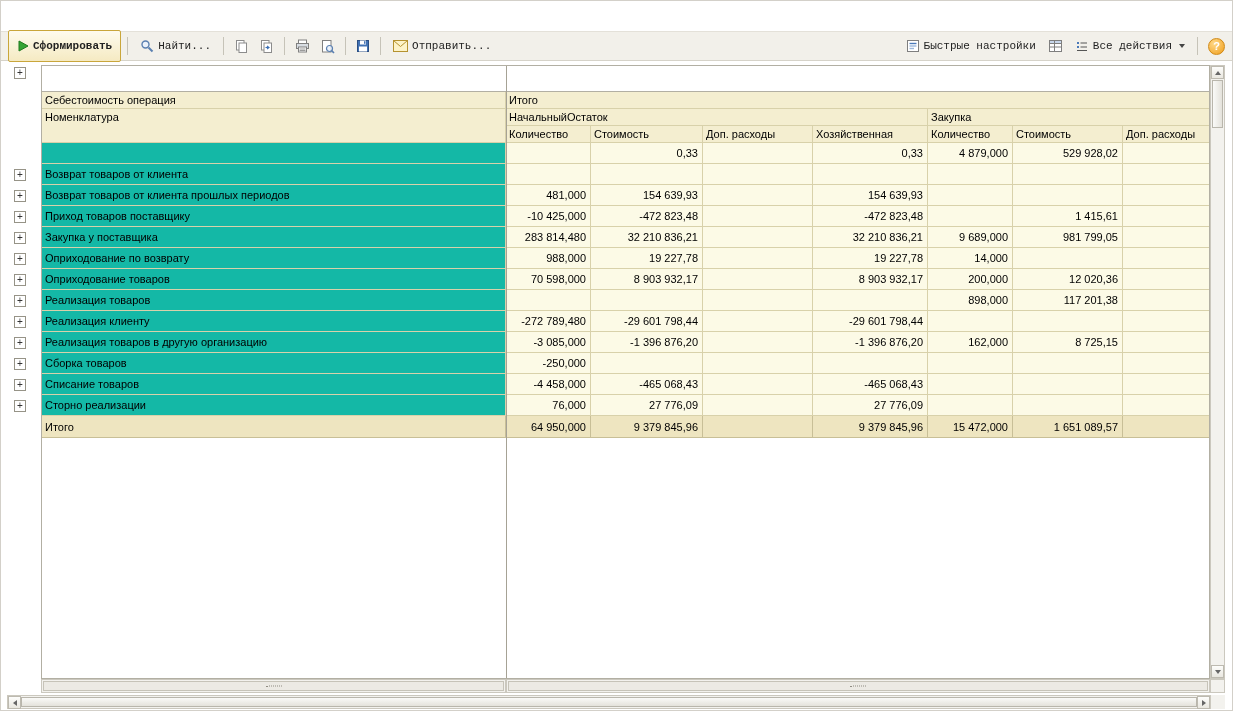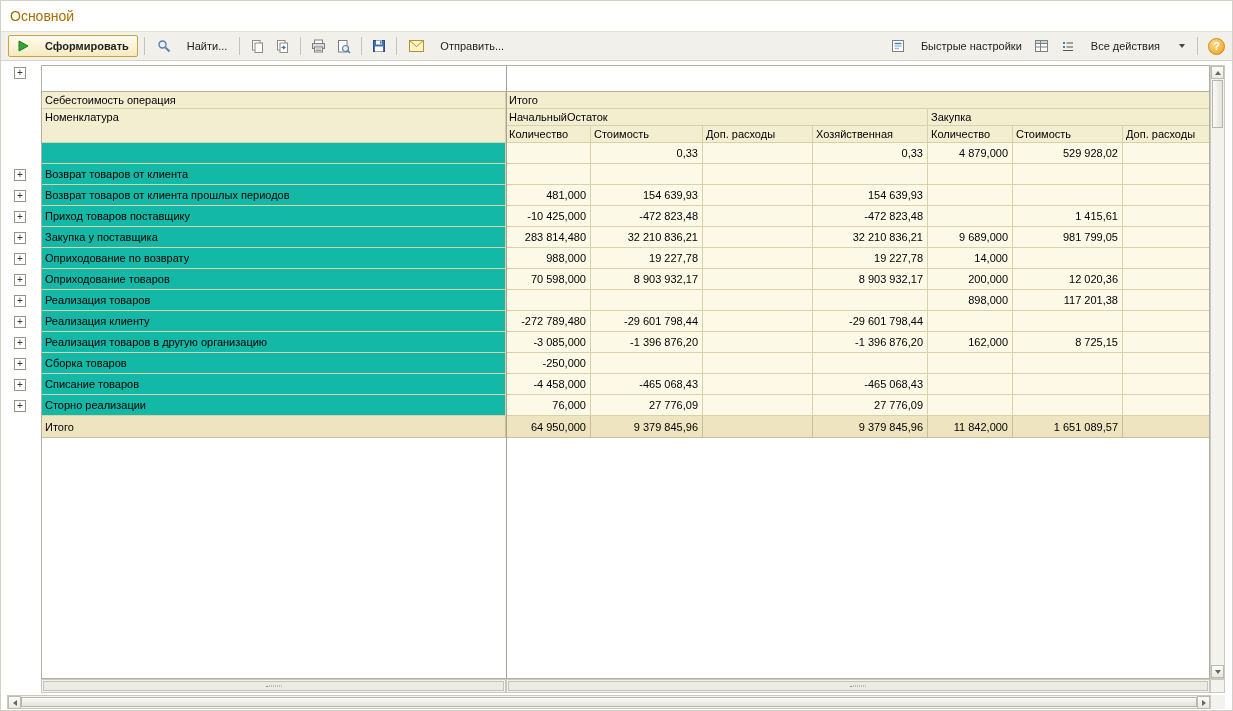--- a/index.html
+++ b/index.html
@@ -8,21 +8,21 @@
   button { font:inherit; background:none; border:none; cursor:pointer; }
 
   #window { position:relative; width:1233px; height:711px; background:#fff; border:1px solid #D3D0C9; overflow:hidden; }
 
   
   .title-bar { position:absolute; left:0; top:0; right:0; height:30px; background:#fff; display:flex; align-items:center; padding-left:9px; }
   .form-title { font-size:14px; color:#A86E00; }
 
   
   .toolbar { position:absolute; left:0; top:30px; right:0; height:30px; background:#F2F0EA; border-top:1px solid #E4E1D9; border-bottom:1px solid #D6D3C9; display:flex; align-items:center; padding:0 7px; gap:2px; }
-  .tbtn { display:inline-flex; align-items:center; gap:16px; height:22px; padding:0 5px; border:1px solid transparent; border-radius:2px; color:#222; }
+  .tbtn { display:inline-flex; align-items:center; gap:4px; height:32px; padding:0 5px; border:1px solid transparent; border-radius:2px; color:#222;font-family:Liberation Mono, monospace; }
   .tbtn.primary { border:1px solid #C9A63B; background:linear-gradient(#FEFBEE,#F5EAC2); font-weight:bold; padding:0 8px; }
   .tbtn.icon-only { padding:0 3px; }
   .tsep { width:1px; height:18px; background:#C6C3B8; margin:0 4px; flex:none; }
   .spacer-flex { flex:1; }
   .icn { display:inline-flex; align-items:center; }
   .caret { width:0; height:0; border-left:3px solid transparent; border-right:3px solid transparent; border-top:4px solid #444; margin-left:3px; }
   .help-btn { width:17px; height:17px; border-radius:50%; background:radial-gradient(circle at 35% 30%, #FFD98A, #F09E1A); border:1px solid #D08916; color:#fff; font-weight:bold; font-size:11px; display:flex; align-items:center; justify-content:center; margin-left:4px; }
 
   
   .grid-viewport { position:absolute; left:40px; top:64px; width:1169px; height:614px; background:#fff; border:1px solid #B2AFA3; overflow:hidden; }
@@ -58,23 +58,20 @@
   .bscroll { position:absolute; left:6px; top:694px; width:1204px; height:14px; background:#F3F2EE; border:1px solid #CBC8BE; }
   .bthumb { position:absolute; top:1px; bottom:1px; left:13px; right:13px; background:linear-gradient(#FAFAF8,#E4E2DB); border:1px solid #B9B6AC; }
   .scroll-corner { position:absolute; left:1209px; top:678px; width:15px; height:14px; background:#F3F2EE; border:1px solid #CBC8BE; }
   .scroll-corner2 { position:absolute; left:1210px; top:694px; width:14px; height:14px; background:#F3F2EE; }
 </style>
 </head>
 <body>
 
 <div id="window">
 
-  <div class="title-bar">
-    <span class="form-title">Основной</span>
-  </div>
 
   <div class="toolbar">
     <button class="tbtn primary">
       <span class="icn">
           <svg width="12" height="12" viewBox="0 0 12 12">
             <polygon points="2,1 11,6 2,11" fill="#36A436" stroke="#1E7A1E" stroke-width="1"></polygon>
           </svg>
         </span>
       <span>Сформировать</span>
     </button>
@@ -357,21 +354,21 @@
     <td class="num"></td>
   </tr>
         </tbody>
       <tfoot>
         <tr class="total-row">
           <td class="name">Итого</td>
           <td class="num">64 950,000</td>
           <td class="num">9 379 845,96</td>
           <td class="num"></td>
           <td class="num">9 379 845,96</td>
-          <td class="num">11 842,000</td>
+          <td class="num">15 472,000</td>
           <td class="num">1 651 089,57</td>
           <td class="num"></td>
         </tr>
       </tfoot>
     </table>
     <div class="pane-split"></div>
   </div>
 
   <div id="gutter">
     <div class="expander" style="top:2px;">+</div>

